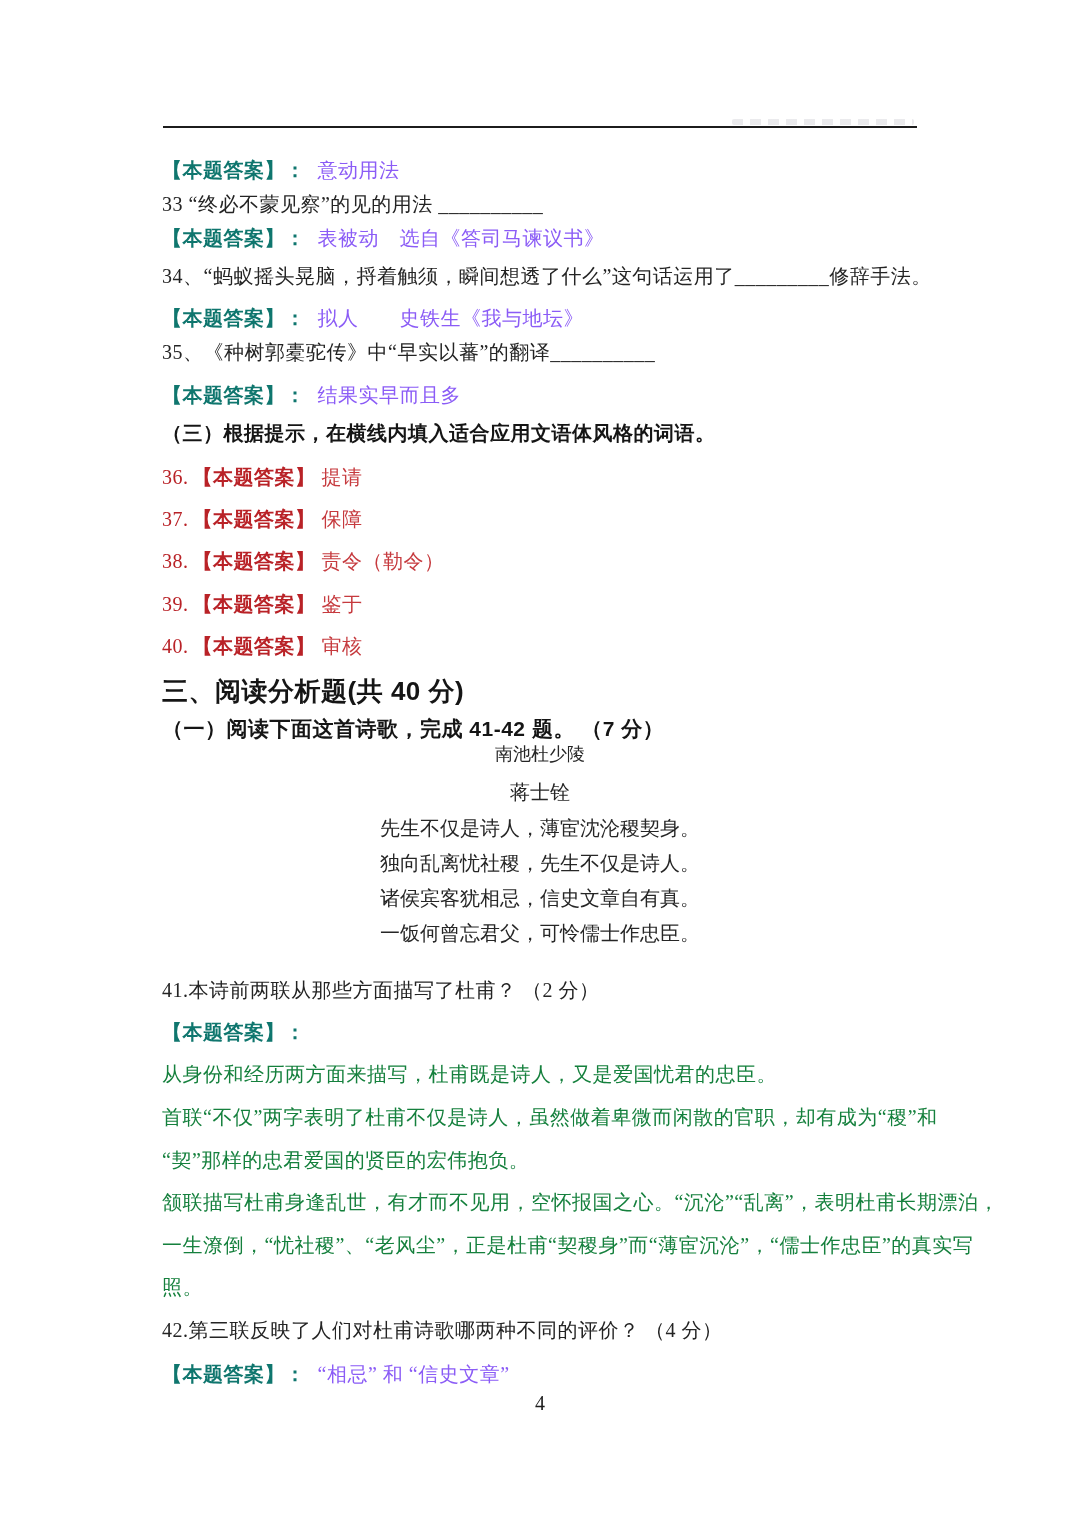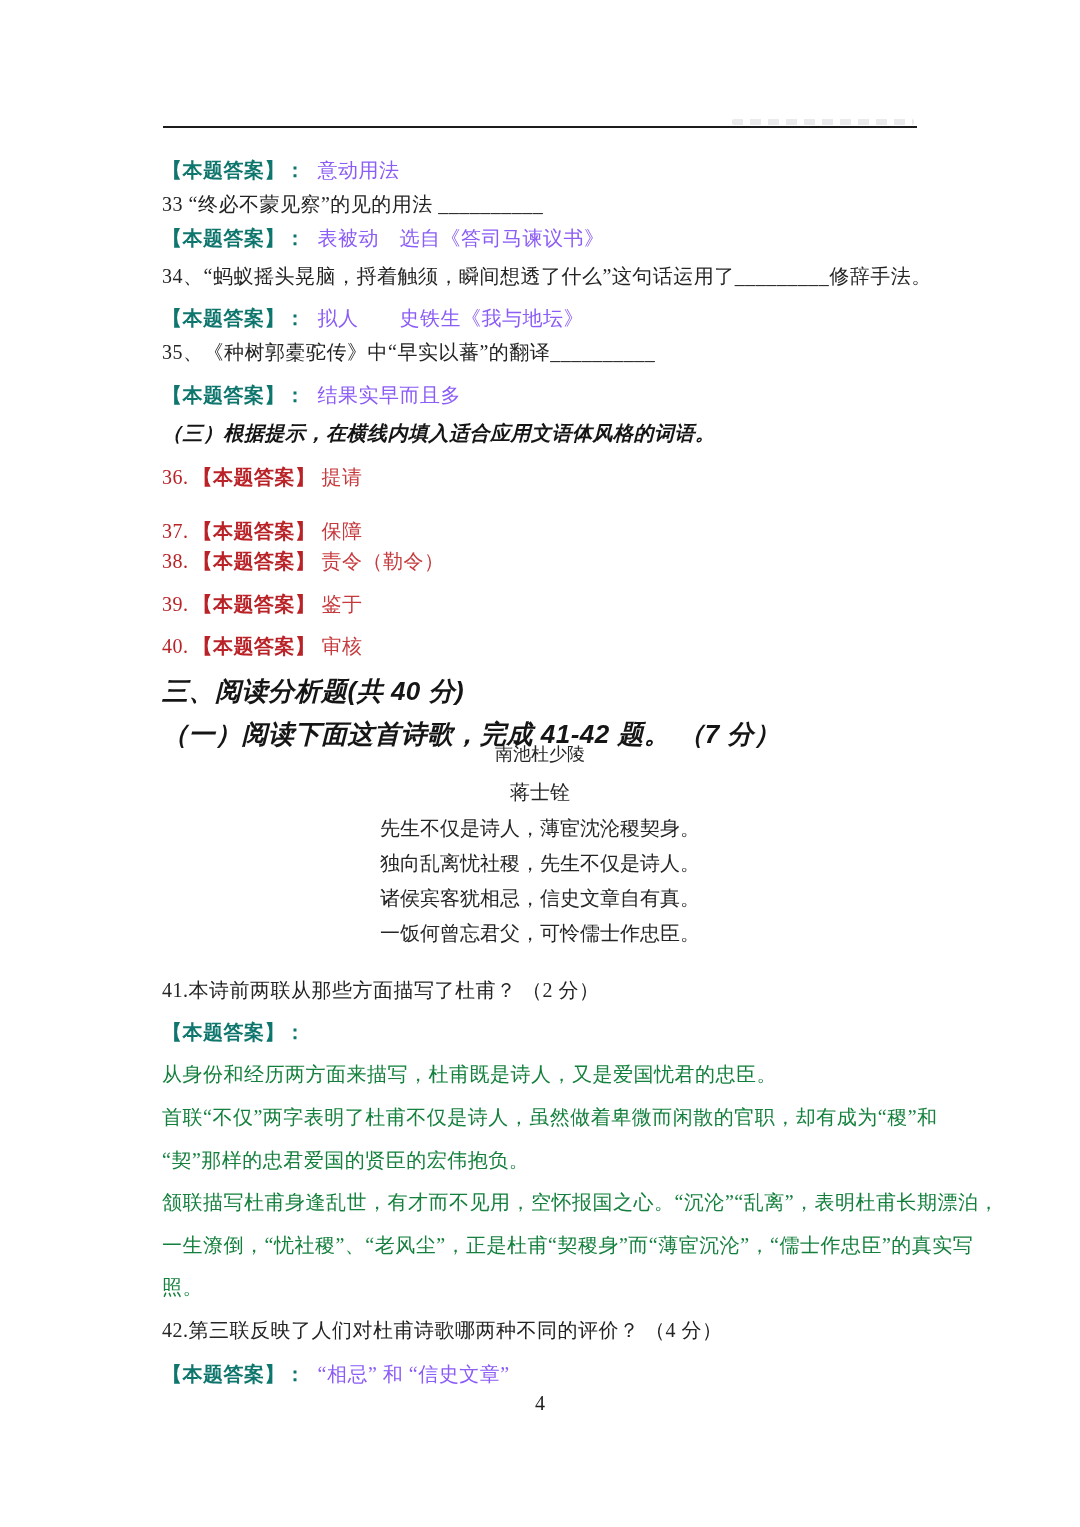--- a/index.html
+++ b/index.html
@@ -6,24 +6,24 @@
   .page{
     position:relative;
     width:1080px;height:1527px;
     background:#ffffff;
     font-family:"Liberation Serif","DejaVu Serif",serif;
     color:#212121;
     overflow:hidden;
   }
   .line{position:absolute;left:162px;white-space:nowrap;font-size:20px;line-height:26px;letter-spacing:0.5px;}
   .q{color:#242424;}
-  .h-bold{font-family:"Liberation Sans","DejaVu Sans",sans-serif;font-weight:700;color:#151515;font-style:italic;}
+  .h-bold{font-family:"Liberation Sans","DejaVu Sans",sans-serif;font-weight:700;color:#151515;}
   .h-c3{font-size:20px;}
   .h-s3{font-size:26px;}
-  .h-p1{font-size:26px;}
+  .h-p1{font-size:21px;}
   .ans .lbl{color:#0f766e;font-weight:600;}
   .ans .atext{color:#8b5cf6;margin-left:12px;}
   .ansnum{color:#b92227;}
   .ansnum .num{margin-right:4px;}
   .ansnum .lbl{color:#b92227;font-weight:600;}
   .ansnum .atext{color:#c63a3e;margin-left:6px;}
   .redpara{color:#15803d;}
   .rule{position:absolute;left:163px;top:126px;width:754px;height:2px;background:#1c1c1c;}
   .scan-artifact{
     position:absolute;left:732px;top:119px;width:182px;height:6px;
@@ -59,21 +59,21 @@
   <p class="line q" style="top:319px">35、《种树郭橐驼传》中“早实以蕃”的翻译__________</p>
   <p class="line ans" style="top:362px">
     <span class="lbl">【本题答案】：</span><span class="atext">结果实早而且多</span>
   </p>
 
   <p class="line h-bold h-c3" style="top:400px">（三）根据提示，在横线内填入适合应用文语体风格的词语。</p>
 
   <p class="line ansnum" style="top:444px">
     <span class="num">36.</span><span class="lbl">【本题答案】</span><span class="atext">提请</span>
   </p>
-  <p class="line ansnum" style="top:498px">
+  <p class="line ansnum" style="top:486px">
     <span class="num">37.</span><span class="lbl">【本题答案】</span><span class="atext">保障</span>
   </p>
   <p class="line ansnum" style="top:528px">
     <span class="num">38.</span><span class="lbl">【本题答案】</span><span class="atext">责令（勒令）</span>
   </p>
   <p class="line ansnum" style="top:571px">
     <span class="num">39.</span><span class="lbl">【本题答案】</span><span class="atext">鉴于</span>
   </p>
   <p class="line ansnum" style="top:613px">
     <span class="num">40.</span><span class="lbl">【本题答案】</span><span class="atext">审核</span>

